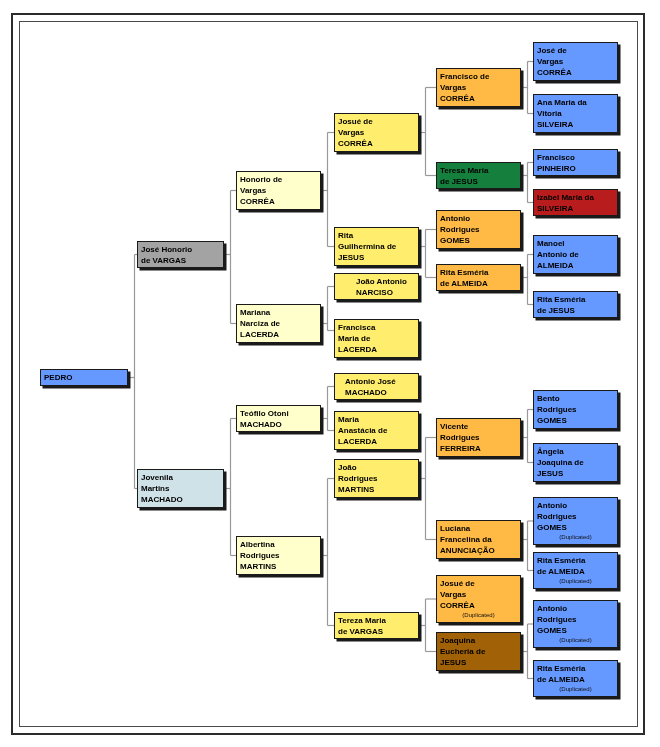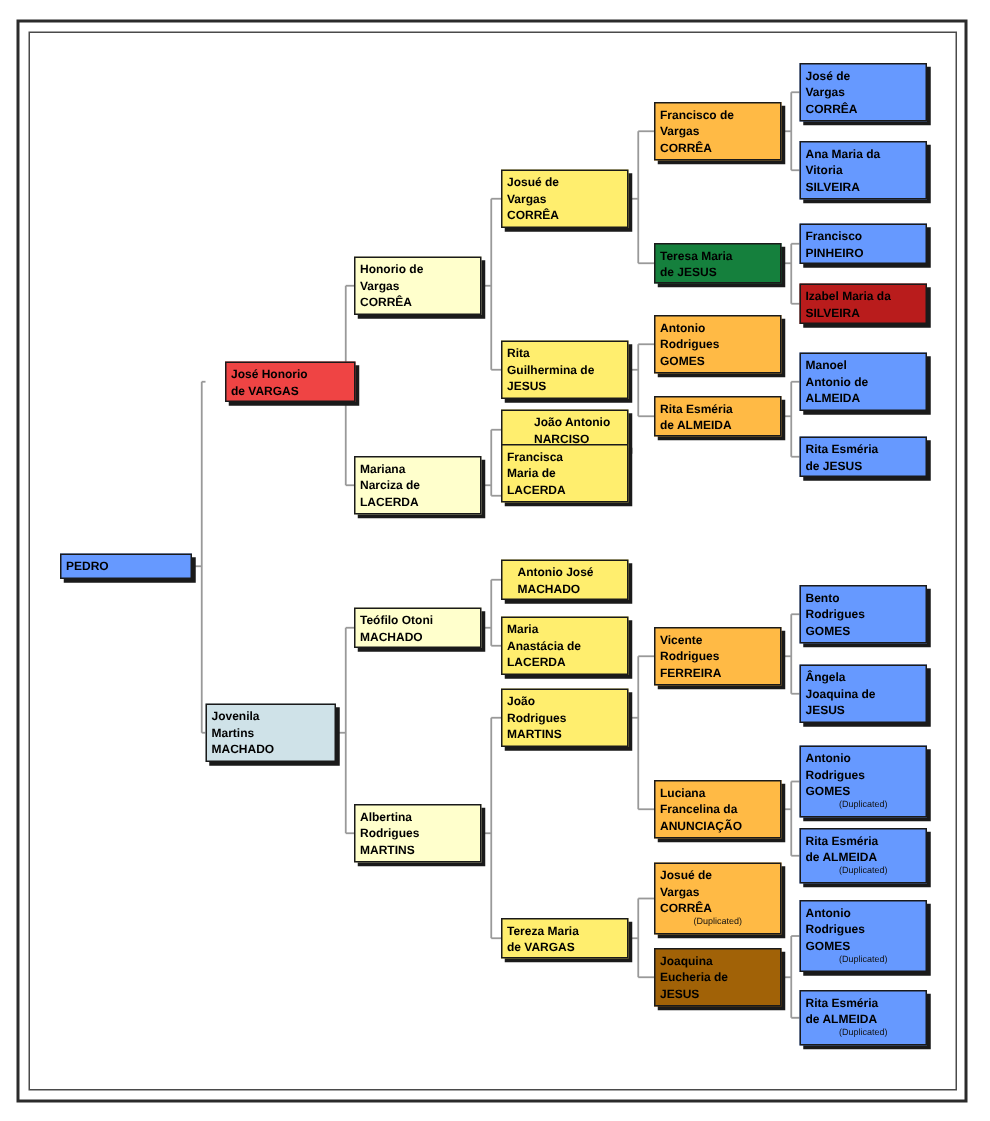--- a/index.html
+++ b/index.html
@@ -97,21 +97,21 @@
       <line x1="527.5" y1="521" x2="533" y2="521" stroke="#999999" stroke-width="1.2"></line>
       <line x1="527.5" y1="570.5" x2="533" y2="570.5" stroke="#999999" stroke-width="1.2"></line>
       <line x1="521" y1="651.5" x2="527.5" y2="651.5" stroke="#999999" stroke-width="1.2"></line>
       <line x1="527.5" y1="624" x2="527.5" y2="678.5" stroke="#999999" stroke-width="1.2"></line>
       <line x1="527.5" y1="624" x2="533" y2="624" stroke="#999999" stroke-width="1.2"></line>
       <line x1="527.5" y1="678.5" x2="533" y2="678.5" stroke="#999999" stroke-width="1.2"></line>
     </svg>
     <div class="node" title="PEDRO" style="left: 40px; top: 369px; width: 88px; height: 17px; background: rgb(102, 153, 255); border-color: rgb(26, 26, 26);">
       <div class="nline">PEDRO</div>
     </div>
-    <div class="node" title="José Honorio de VARGAS" style="left: 150px; top: 241px; width: 87px; height: 27px; background: #ef4444; border-color: rgb(26, 26, 26);">
+    <div class="node" title="José Honorio de VARGAS" style="left: 137px; top: 241px; width: 87px; height: 27px; background: #a3a3a3; border-color: rgb(26, 26, 26);">
       <div class="nline">José Honorio</div>
       <div class="nline">de VARGAS</div>
     </div>
     <div class="node" title="Jovenila Martins MACHADO" style="left: 137px; top: 469px; width: 87px; height: 39px; background: rgb(207, 226, 232); border-color: rgb(26, 26, 26);">
       <div class="nline">Jovenila</div>
       <div class="nline">Martins</div>
       <div class="nline">MACHADO</div>
     </div>
     <div class="node" title="Honorio de Vargas CORRÊA" style="left: 236px; top: 171px; width: 85px; height: 39px; background: rgb(255, 255, 204); border-color: rgb(26, 26, 26);">
       <div class="nline">Honorio de</div>
@@ -139,21 +139,21 @@
     </div>
     <div class="node" title="Rita Guilhermina de JESUS" style="left: 334px; top: 227px; width: 85px; height: 39px; background: rgb(255, 238, 110); border-color: rgb(26, 26, 26);">
       <div class="nline">Rita</div>
       <div class="nline">Guilhermina de</div>
       <div class="nline">JESUS</div>
     </div>
     <div class="node" title="João Antonio NARCISO" style="left: 334px; top: 273px; width: 85px; height: 27px; background: rgb(255, 238, 110); border-color: rgb(26, 26, 26); padding-left: 21px;">
       <div class="nline">João Antonio</div>
       <div class="nline">NARCISO</div>
     </div>
-    <div class="node" title="Francisca Maria de LACERDA" style="left: 334px; top: 296px; width: 85px; height: 39px; background: rgb(255, 238, 110); border-color: rgb(26, 26, 26);">
+    <div class="node" title="Francisca Maria de LACERDA" style="left: 334px; top: 319px; width: 85px; height: 39px; background: rgb(255, 238, 110); border-color: rgb(26, 26, 26);">
       <div class="nline">Francisca</div>
       <div class="nline">Maria de</div>
       <div class="nline">LACERDA</div>
     </div>
     <div class="node" title="Antonio José MACHADO" style="left: 334px; top: 373px; width: 85px; height: 27px; background: rgb(255, 238, 110); border-color: rgb(26, 26, 26); padding-left: 10px;">
       <div class="nline">Antonio José</div>
       <div class="nline">MACHADO</div>
     </div>
     <div class="node" title="Maria Anastácia de LACERDA" style="left: 334px; top: 411px; width: 85px; height: 39px; background: rgb(255, 238, 110); border-color: rgb(26, 26, 26);">
       <div class="nline">Maria</div>

